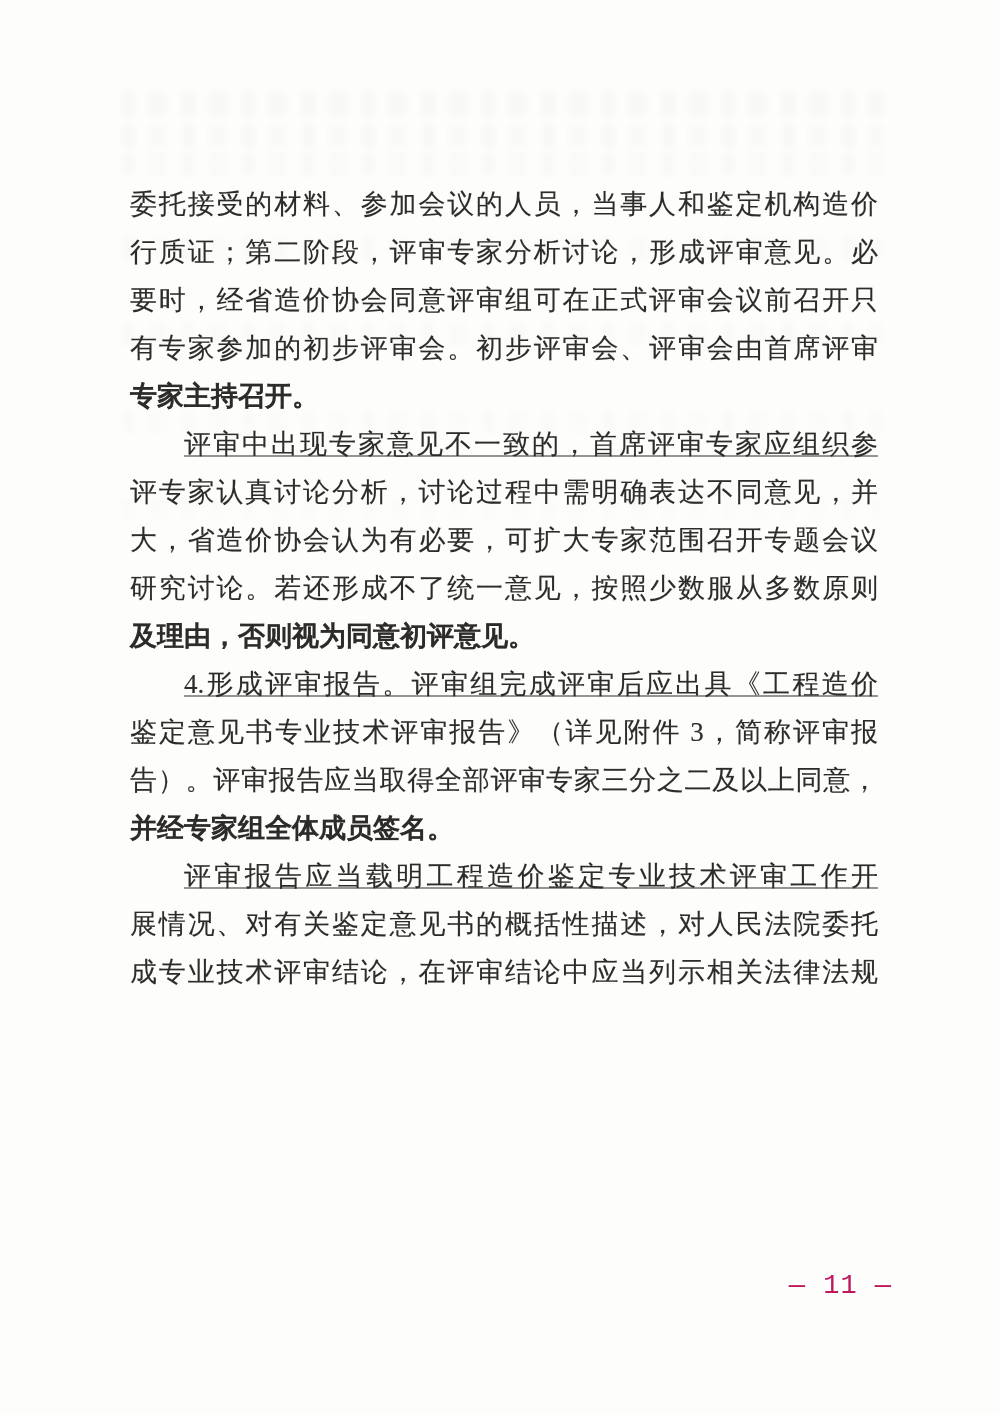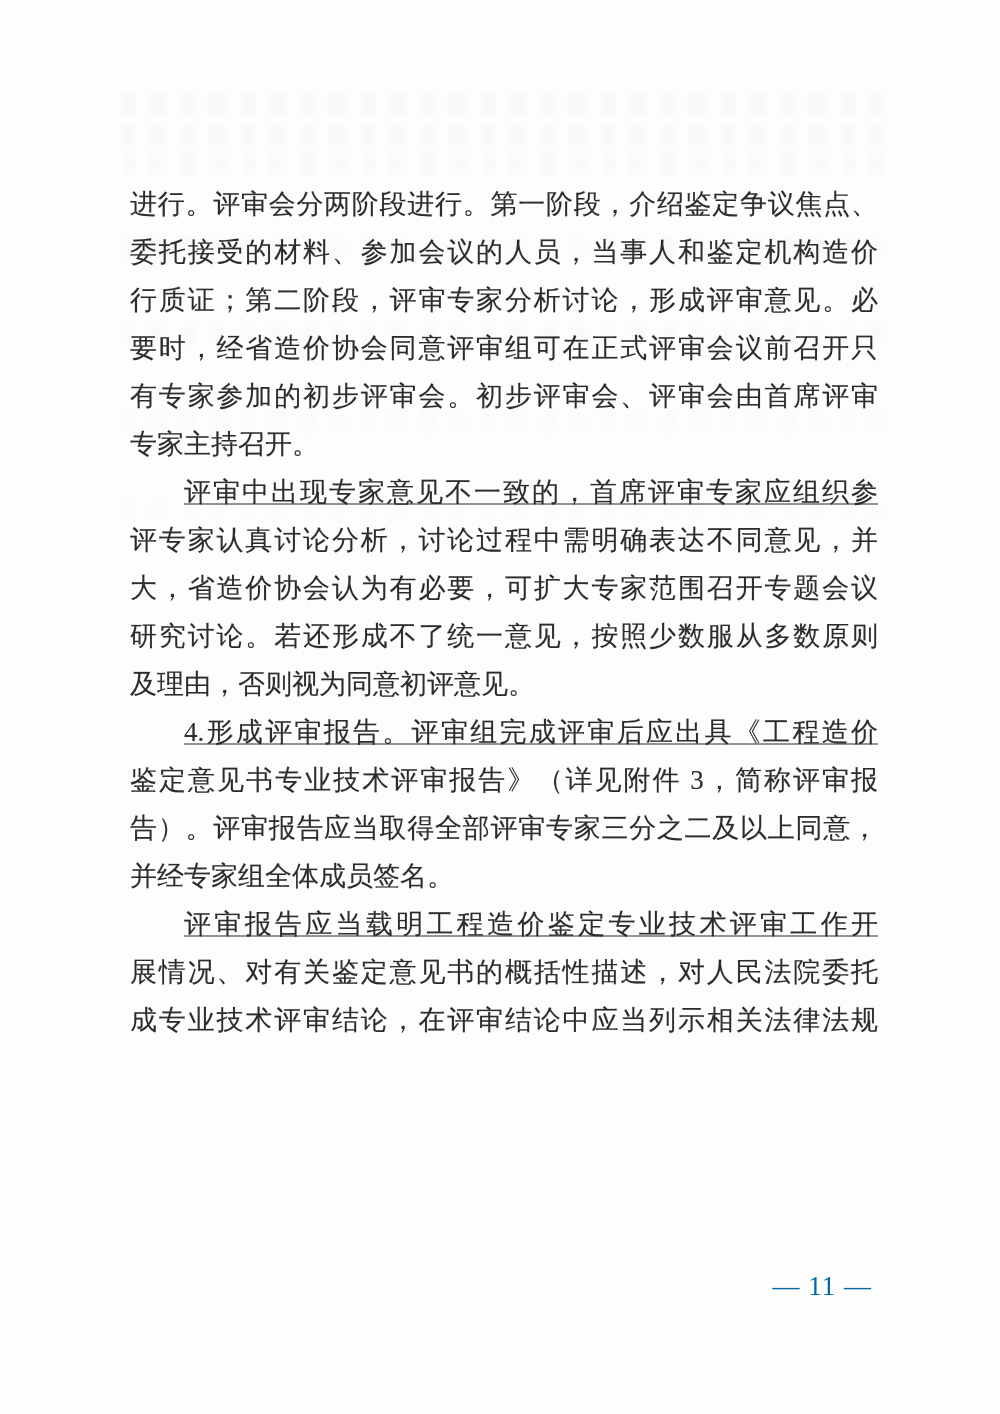--- a/index.html
+++ b/index.html
@@ -45,53 +45,54 @@
   }
   .line {
     height: 48px;
     line-height: 48px;
     white-space: nowrap;
     text-align: justify;
     text-align-last: justify;
   }
   .line.para-end {
     text-align-last: left;
+    font-weight: bold;
   }
   .line.indent {
     text-indent: 2em;
     text-decoration: underline;
   }
   .footer {
     position: absolute;
     top: 1262px;
-    right: 128px;
+    right: 108px;
     height: 48px;
     line-height: 48px;
     font-size: 27px;
-    color: #0369a1;
+    color: #be185d;
     letter-spacing: 1px;
+    font-family: Liberation Mono, monospace;
   }
 </style>
 </head>
 <body>
 
 <div class="page">
 
   <div>
     <div class="ghost-row" style="top: 92px;"></div>
     <div class="ghost-row" style="top: 124px; opacity: 0.4;"></div>
     <div class="ghost-row" style="top: 152px; opacity: 0.35;"></div>
     <div class="ghost-row" style="top: 236px; opacity: 0.3;"></div>
     <div class="ghost-row" style="top: 322px; opacity: 0.3;"></div>
     <div class="ghost-row" style="top: 410px; opacity: 0.25;"></div>
     <div class="ghost-row" style="top: 498px; opacity: 0.2;"></div>
   </div>
 
   <main class="text-block">
-      <div class="line">进行。评审会分两阶段进行。第一阶段，介绍鉴定争议焦点、</div>
       <div class="line">委托接受的材料、参加会议的人员，当事人和鉴定机构造价</div>
       <div class="line">行质证；第二阶段，评审专家分析讨论，形成评审意见。必</div>
       <div class="line">要时，经省造价协会同意评审组可在正式评审会议前召开只</div>
       <div class="line">有专家参加的初步评审会。初步评审会、评审会由首席评审</div>
       <div class="line para-end">专家主持召开。</div>
       <div class="line indent">评审中出现专家意见不一致的，首席评审专家应组织参</div>
       <div class="line">评专家认真讨论分析，讨论过程中需明确表达不同意见，并</div>
       <div class="line">大，省造价协会认为有必要，可扩大专家范围召开专题会议</div>
       <div class="line">研究讨论。若还形成不了统一意见，按照少数服从多数原则</div>
       <div class="line para-end">及理由，否则视为同意初评意见。</div>

